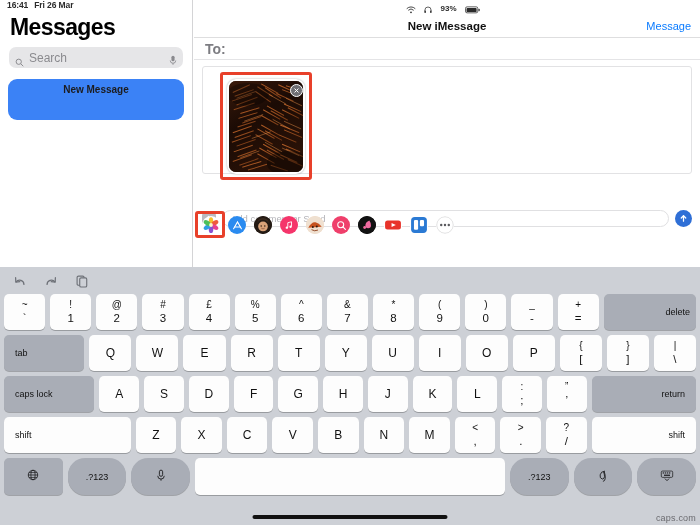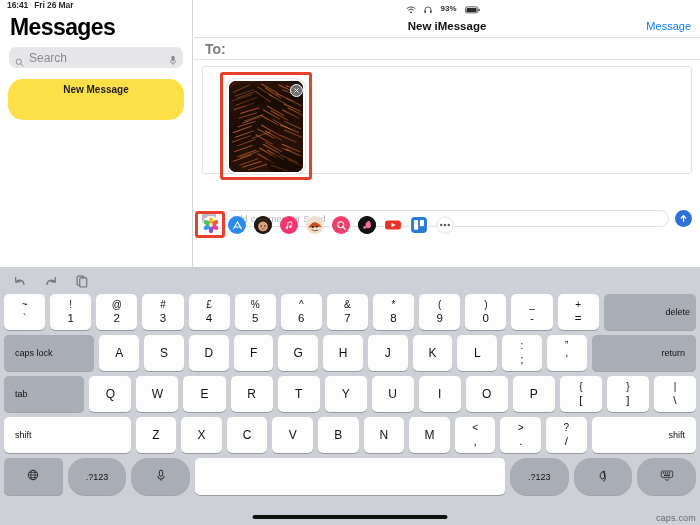--- a/index.html
+++ b/index.html
@@ -44,21 +44,21 @@
     display: flex; align-items: center;
     height: 21px; border-radius: 7px;
     background: #e6e6e8; padding: 0 6px; gap: 5px;
   }
   .search-icon { width: 9px; height: 9px; flex: 0 0 auto; }
   .search-text { font-size: 12px; color: #8a8a8e; flex: 1; }
   .mic-icon { width: 8px; height: 11px; flex: 0 0 auto; }
 
   .convo-list { padding: 11px 8px 0 8px; }
   .convo-item {
-    height: 41px; background: #fde047; border-radius: 15px;
+    height: 41px; background: #3b82f6; border-radius: 9px;
     display: flex; align-items: flex-start; justify-content: center;
     padding-top: 5px;
   }
   .convo-label { font-size: 10px; font-weight: bold; color: #1c1c1e; }
 
   
   .detail {
     position: absolute; left: 194px; top: 0;
     width: 506px; height: 267px;
     background: #ffffff;
@@ -542,42 +542,20 @@
           <span class="bot">-</span>
         </div>
         <div class="key dual">
           <span class="top">+</span>
           <span class="bot">=</span>
         </div>
         <div class="key dark k-delete">delete</div>
       </div>
 
       <div class="kb-row letters">
-        <div class="key dark k-caps">caps lock</div>
-        <div class="key">A</div>
-        <div class="key">S</div>
-        <div class="key">D</div>
-        <div class="key">F</div>
-        <div class="key">G</div>
-        <div class="key">H</div>
-        <div class="key">J</div>
-        <div class="key">K</div>
-        <div class="key">L</div>
-        <div class="key dual">
-          <span class="top">:</span>
-          <span class="bot">;</span>
-        </div>
-        <div class="key dual">
-          <span class="top">”</span>
-          <span class="bot">’</span>
-        </div>
-        <div class="key dark k-return">return</div>
-      </div>
-
-      <div class="kb-row letters">
         <div class="key dark k-tab">tab</div>
         <div class="key">Q</div>
         <div class="key">W</div>
         <div class="key">E</div>
         <div class="key">R</div>
         <div class="key">T</div>
         <div class="key">Y</div>
         <div class="key">U</div>
         <div class="key">I</div>
         <div class="key">O</div>
@@ -590,20 +568,42 @@
           <span class="top">}</span>
           <span class="bot">]</span>
         </div>
         <div class="key dual">
           <span class="top">|</span>
           <span class="bot">\</span>
         </div>
       </div>
 
       <div class="kb-row letters">
+        <div class="key dark k-caps">caps lock</div>
+        <div class="key">A</div>
+        <div class="key">S</div>
+        <div class="key">D</div>
+        <div class="key">F</div>
+        <div class="key">G</div>
+        <div class="key">H</div>
+        <div class="key">J</div>
+        <div class="key">K</div>
+        <div class="key">L</div>
+        <div class="key dual">
+          <span class="top">:</span>
+          <span class="bot">;</span>
+        </div>
+        <div class="key dual">
+          <span class="top">”</span>
+          <span class="bot">’</span>
+        </div>
+        <div class="key dark k-return">return</div>
+      </div>
+
+      <div class="kb-row letters">
         <div class="key k-shift-l">shift</div>
         <div class="key">Z</div>
         <div class="key">X</div>
         <div class="key">C</div>
         <div class="key">V</div>
         <div class="key">B</div>
         <div class="key">N</div>
         <div class="key">M</div>
         <div class="key dual">
           <span class="top">&lt;</span>

